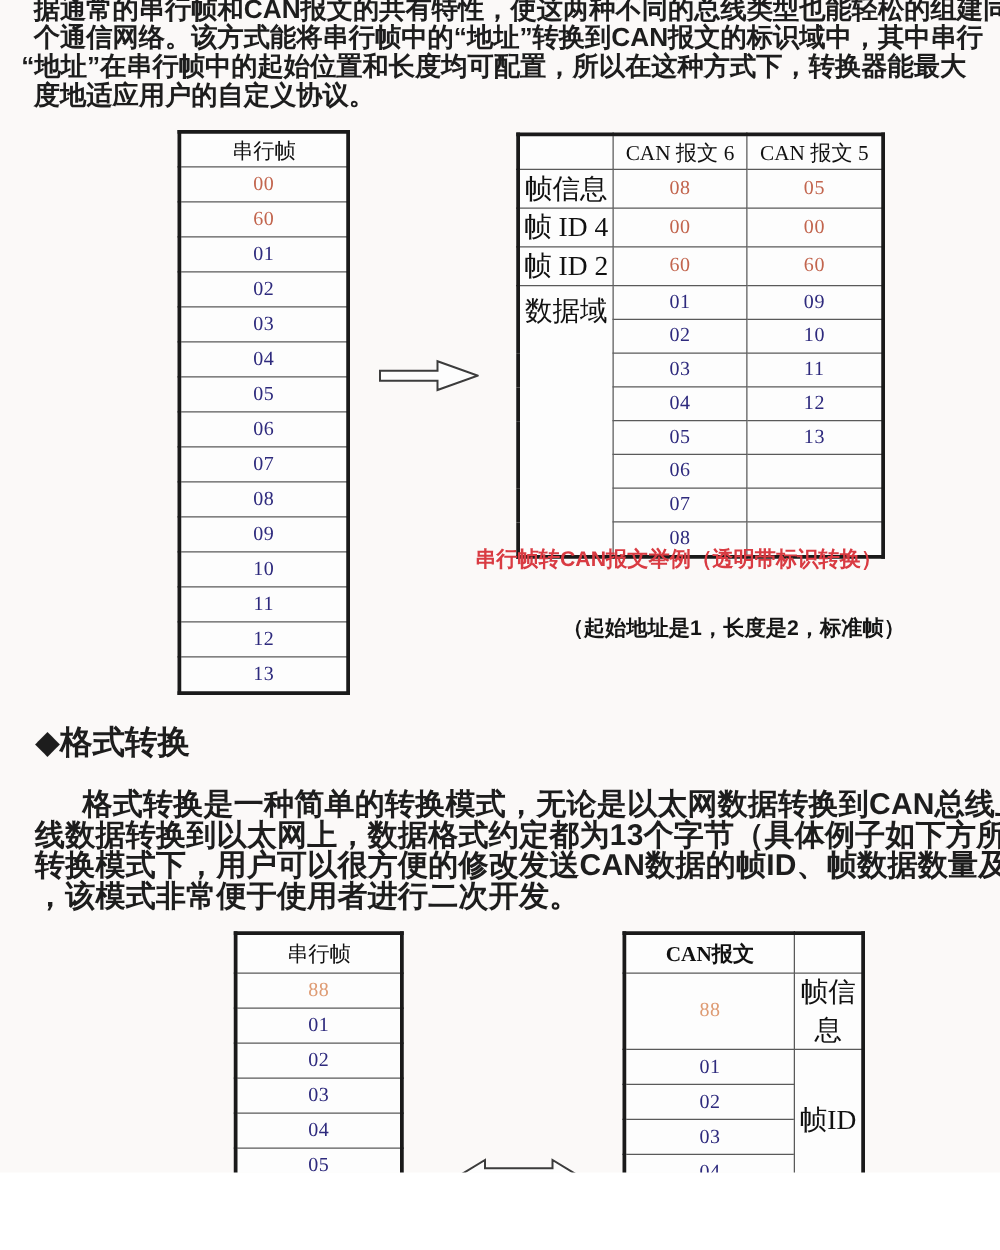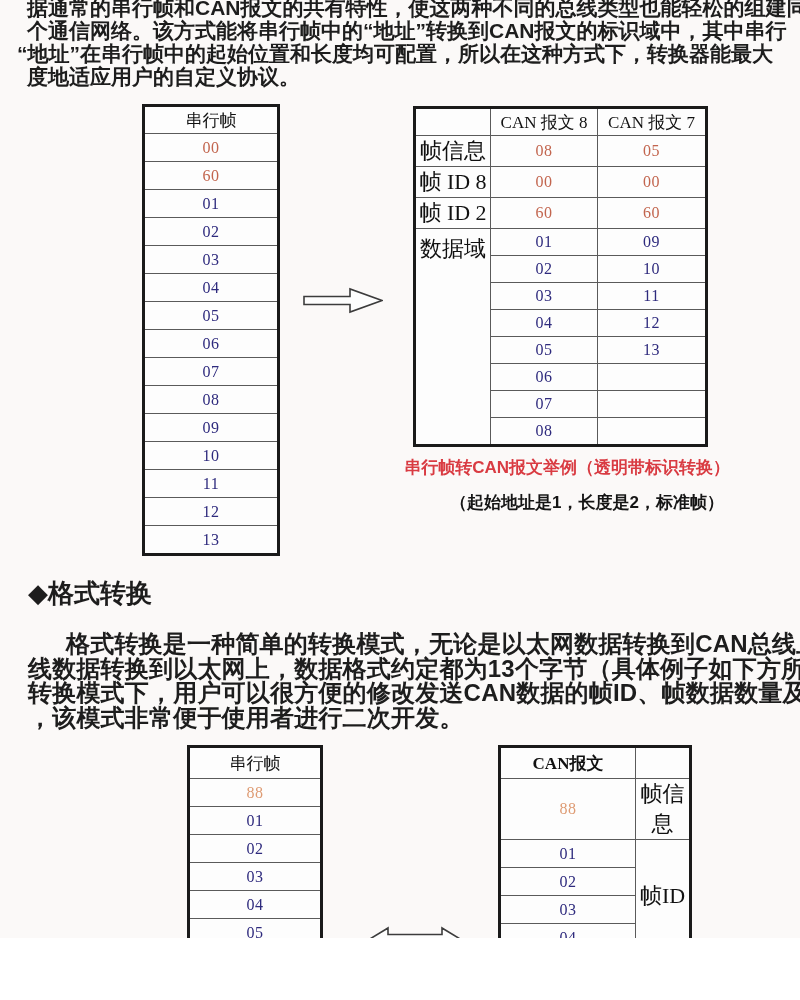--- a/index.html
+++ b/index.html
@@ -45,21 +45,21 @@
   .serial2 { left:187px; top:745px; width:136px; }
   .serial2 td { height:27px; }
   .serial2 .hdr { height:30px; }
   .can2 { left:498px; top:745px; width:187px; }
   .can2 td { height:27px; }
   .can2 .hdr { height:30px;font-weight:bold; }
   .can2 .c-data { width:134px; }
   .can2 .c-lbl { width:53px; }
   
   .caption-red {
-    position:absolute; left:380px; top:456px; width:350px; text-align:right;
+    position:absolute; left:380px; top:436px; width:350px; text-align:left;
     font-size:17px; font-weight:bold; color:var(--red-caption,#d93b42);
   }
   .caption-black {
     position:absolute; left:374px; top:491px; width:350px; text-align:right;
     font-size:17px; font-weight:bold; color:#151515;
   }
   
   .arrow { position:absolute; }
   .arrow1 { left:303px; top:287px; }
   .arrow2 { left:368px; top:926px; }
@@ -132,30 +132,30 @@
   <div class="arrow arrow1">
     <svg width="80" height="27" viewBox="0 0 80 27">
       <path d="M1 9.5 L47 9.5 L47 2 L79 13.5 L47 25 L47 17.5 L1 17.5 Z" fill="#fdfdfd" stroke="#3c3c3c" stroke-width="1.6" stroke-linejoin="miter"></path>
     </svg>
   </div>
 
   <table class="tbl can1">
     <tbody>
         <tr>
       <td class="lbl c-lbl"></td>
-      <td class="hdr c-1">CAN 报文 8</td>
-      <td class="hdr c-2">CAN 报文 7</td>
+      <td class="hdr c-1">CAN 报文 6</td>
+      <td class="hdr c-2">CAN 报文 5</td>
     </tr>
     <tr>
       <td class="lbl">帧信息</td>
       <td class="num orange">08</td>
       <td class="num orange">05</td>
     </tr>
     <tr>
-      <td class="lbl">帧 ID 8</td>
+      <td class="lbl">帧 ID 4</td>
       <td class="num orange">00</td>
       <td class="num orange">00</td>
     </tr>
     <tr>
       <td class="lbl">帧 ID 2</td>
       <td class="num orange">60</td>
       <td class="num orange">60</td>
     </tr>
     <tr>
       <td class="lbl datalbl" rowspan="8">数据域</td>

